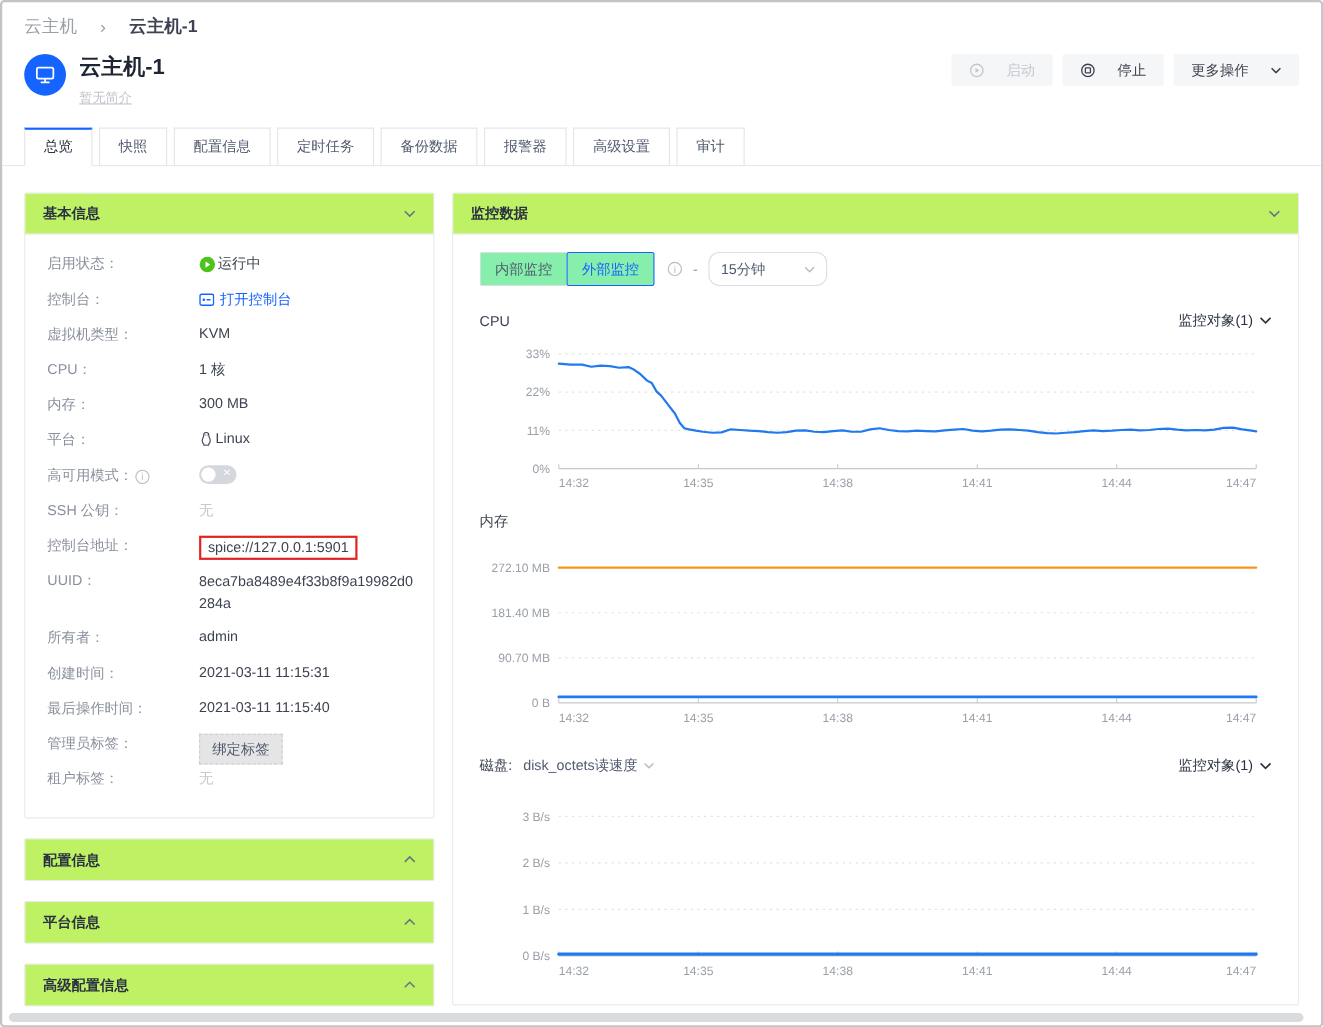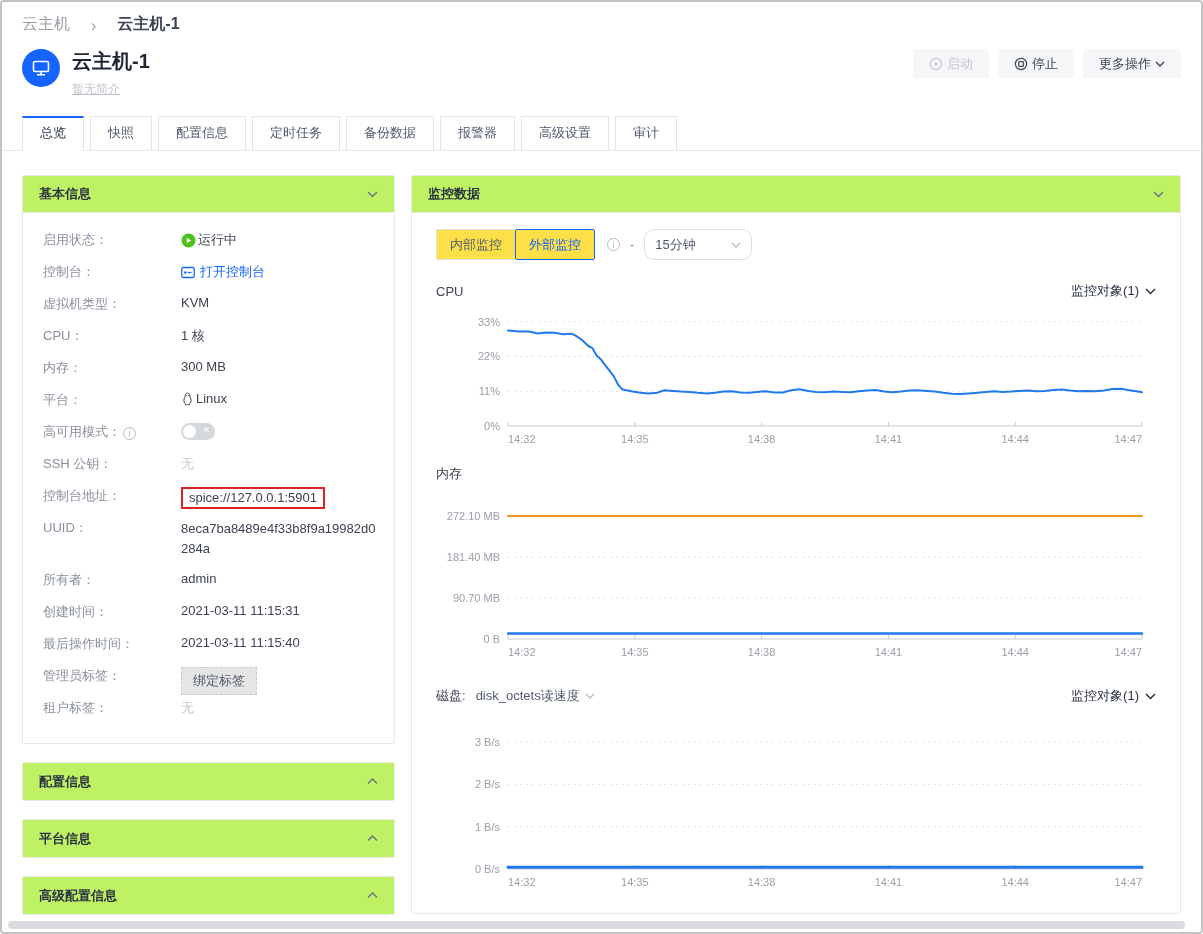--- a/index.html
+++ b/index.html
@@ -12,21 +12,21 @@
   .breadcrumb { font-size:16px; color:#9aa0a8; display:flex; gap:21px; align-items:flex-end; }
   .breadcrumb .crumb-current { color:#3d4350; font-weight:600; }
 
   
   .page-header { display:flex; align-items:flex-start; margin-top:14px; }
   .vm-avatar { width:38px; height:38px; border-radius:50%; background:#1664ff; display:flex; align-items:center; justify-content:center; flex:0 0 38px; }
   .header-text { margin-left:12px; }
   .page-title { font-size:20px; font-weight:700; color:#1f2633; line-height:24px; }
   .page-subtitle { font-size:12px; color:#c0c4cc; margin-top:8px;text-decoration:underline; }
   .header-actions { margin-left:auto; display:flex; gap:9px; }
-  .action-btn { height:29px; padding:0 16px; background:#f5f6f8; border:none; border-radius:2px; font-size:13px; color:#3d4350; display:flex; align-items:center; gap:4px; cursor:pointer; font-family:inherit; }
+  .action-btn { height:29px; padding:0 16px; background:#f5f6f8; border:none; border-radius:2px; font-size:13px; color:#3d4350; display:flex; align-items:center; gap:20px; cursor:pointer; font-family:inherit; }
   .action-btn.disabled { color:#c3c7cd; cursor:default; }
   .chev { display:inline-block; }
 
   
   .tabs { display:flex; gap:6px; margin-top:18px; padding:0 0; position:relative; }
   .tabs::after { content:""; position:absolute; left:-20px; right:-20px; bottom:0; border-bottom:1px solid #e6e8eb; }
   .tab { position:relative; z-index:1; background:#fff; border:1px solid #e2e4e8; border-bottom:1px solid #e6e8eb; padding:7px 17px 8px; font-size:13px; color:#515a6e; cursor:pointer; }
   .tab.active { border-top:2px solid #1664ff; border-bottom:1px solid #fff; color:#2b3242; padding-top:6px; }
 
   
@@ -53,21 +53,21 @@
   .dashed-btn { border:1px dashed #c9ccd2; background:#e5e5e5; padding:4px 11px; font-size:13px; color:#515a6e; cursor:pointer; font-family:Liberation Sans, sans-serif; }
   .toggle { width:34px; height:17px; border-radius:9px; background:#d4d7dc; position:relative; cursor:pointer; }
   .toggle .knob { position:absolute; left:2px; top:2px; width:13px; height:13px; border-radius:50%; background:#fff; }
   .toggle .x-mark { position:absolute; right:5px; top:2px; font-size:9px; color:#fff; }
   .info-icon { display:inline-flex; width:13px; height:13px; border:1px solid #b6bac2; border-radius:50%; color:#b6bac2; font-size:9px; align-items:center; justify-content:center; font-style:normal; margin-left:2px; }
 
   
   .monitor-body { padding:16px 24px 14px; }
   .seg-row { display:flex; align-items:center; gap:10px; }
   .seg-group { display:flex; }
-  .seg-btn { height:31px; padding:0 13px; font-size:13px; background:#fde047; border:1px solid #dcdee2; color:#515a6e; cursor:pointer; font-family:inherit; }
+  .seg-btn { height:31px; padding:0 13px; font-size:13px; background:#86efac; border:1px solid #dcdee2; color:#515a6e; cursor:pointer; font-family:inherit; }
   .seg-btn.first { border-radius:2px 0 0 2px; border-right:none; }
   .seg-btn.selected { border:1px solid #1664ff; color:#1664ff; border-radius:2px; }
   .dash-sep { color:#8a909c; font-size:13px; }
   .select-box { width:108px; height:31px; border:1px solid #dcdee2; border-radius:10px; display:flex; align-items:center; padding:0 10px; font-size:13px; color:#515a6e; cursor:pointer; }
   .select-box .chev { margin-left:auto; color:#b6bac2; }
 
   .chart-head { display:flex; align-items:center; margin-top:22px; font-size:13px; color:#3d4350; }
   .chart-head .right { margin-left:auto; display:flex; align-items:center; gap:6px; color:#2b3242; cursor:pointer; }
   .metric-dd { display:flex; align-items:center; gap:5px; margin-left:10px; color:#515a6e; cursor:pointer; }
   svg.chart { display:block; margin-top:6px; }

